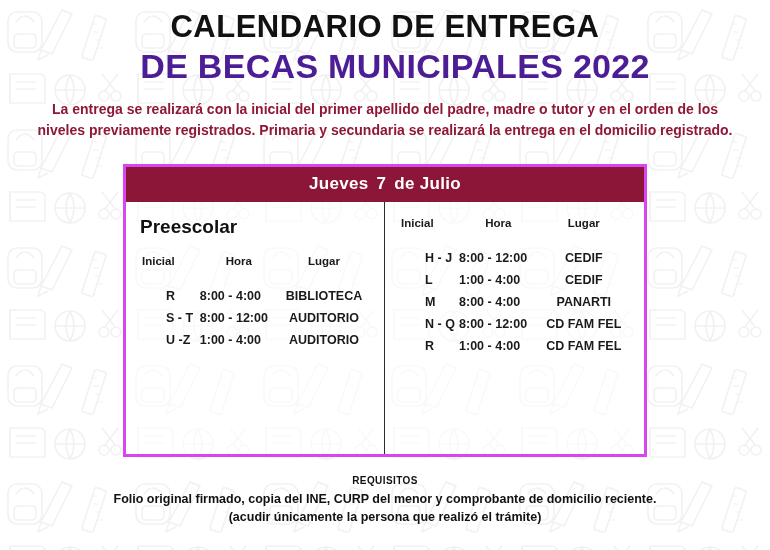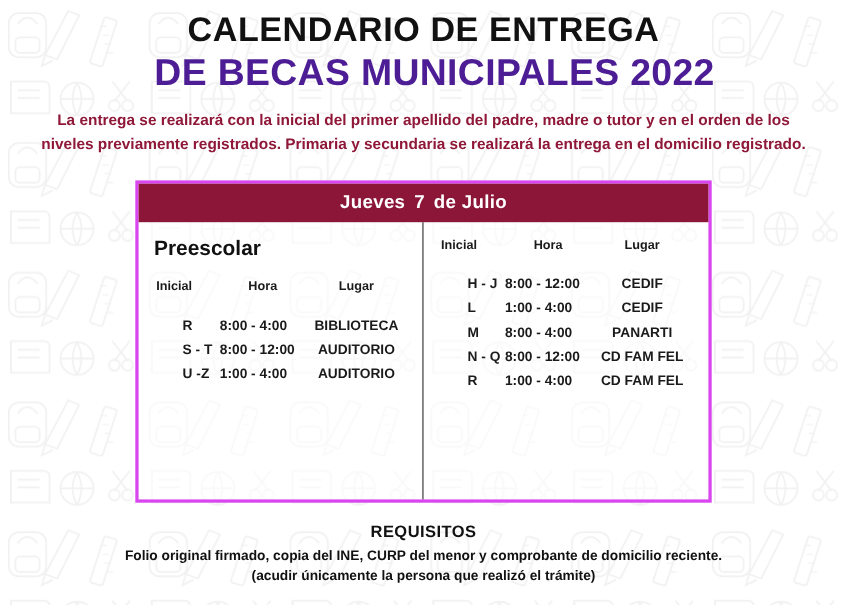--- a/index.html
+++ b/index.html
@@ -130,21 +130,21 @@
   }
   .sched-table td.c-inicial { text-align: left; padding-left: 26px; }
   .sched-table td.c-hora { text-align: left; }
   .sched-table td.c-lugar { text-align: center; }
 
   .requisitos {
     margin-top: 18px;
     text-align: center;
   }
   .req-title {
-    font-size: 15px;
+    font-size: 10px;
     font-weight: bold;
     color: #111111;
     letter-spacing: 0.4px;
   }
   .req-line {
     font-size: 12.5px;
     font-weight: bold;
     color: #111111;
     margin-top: 6px;
   }

